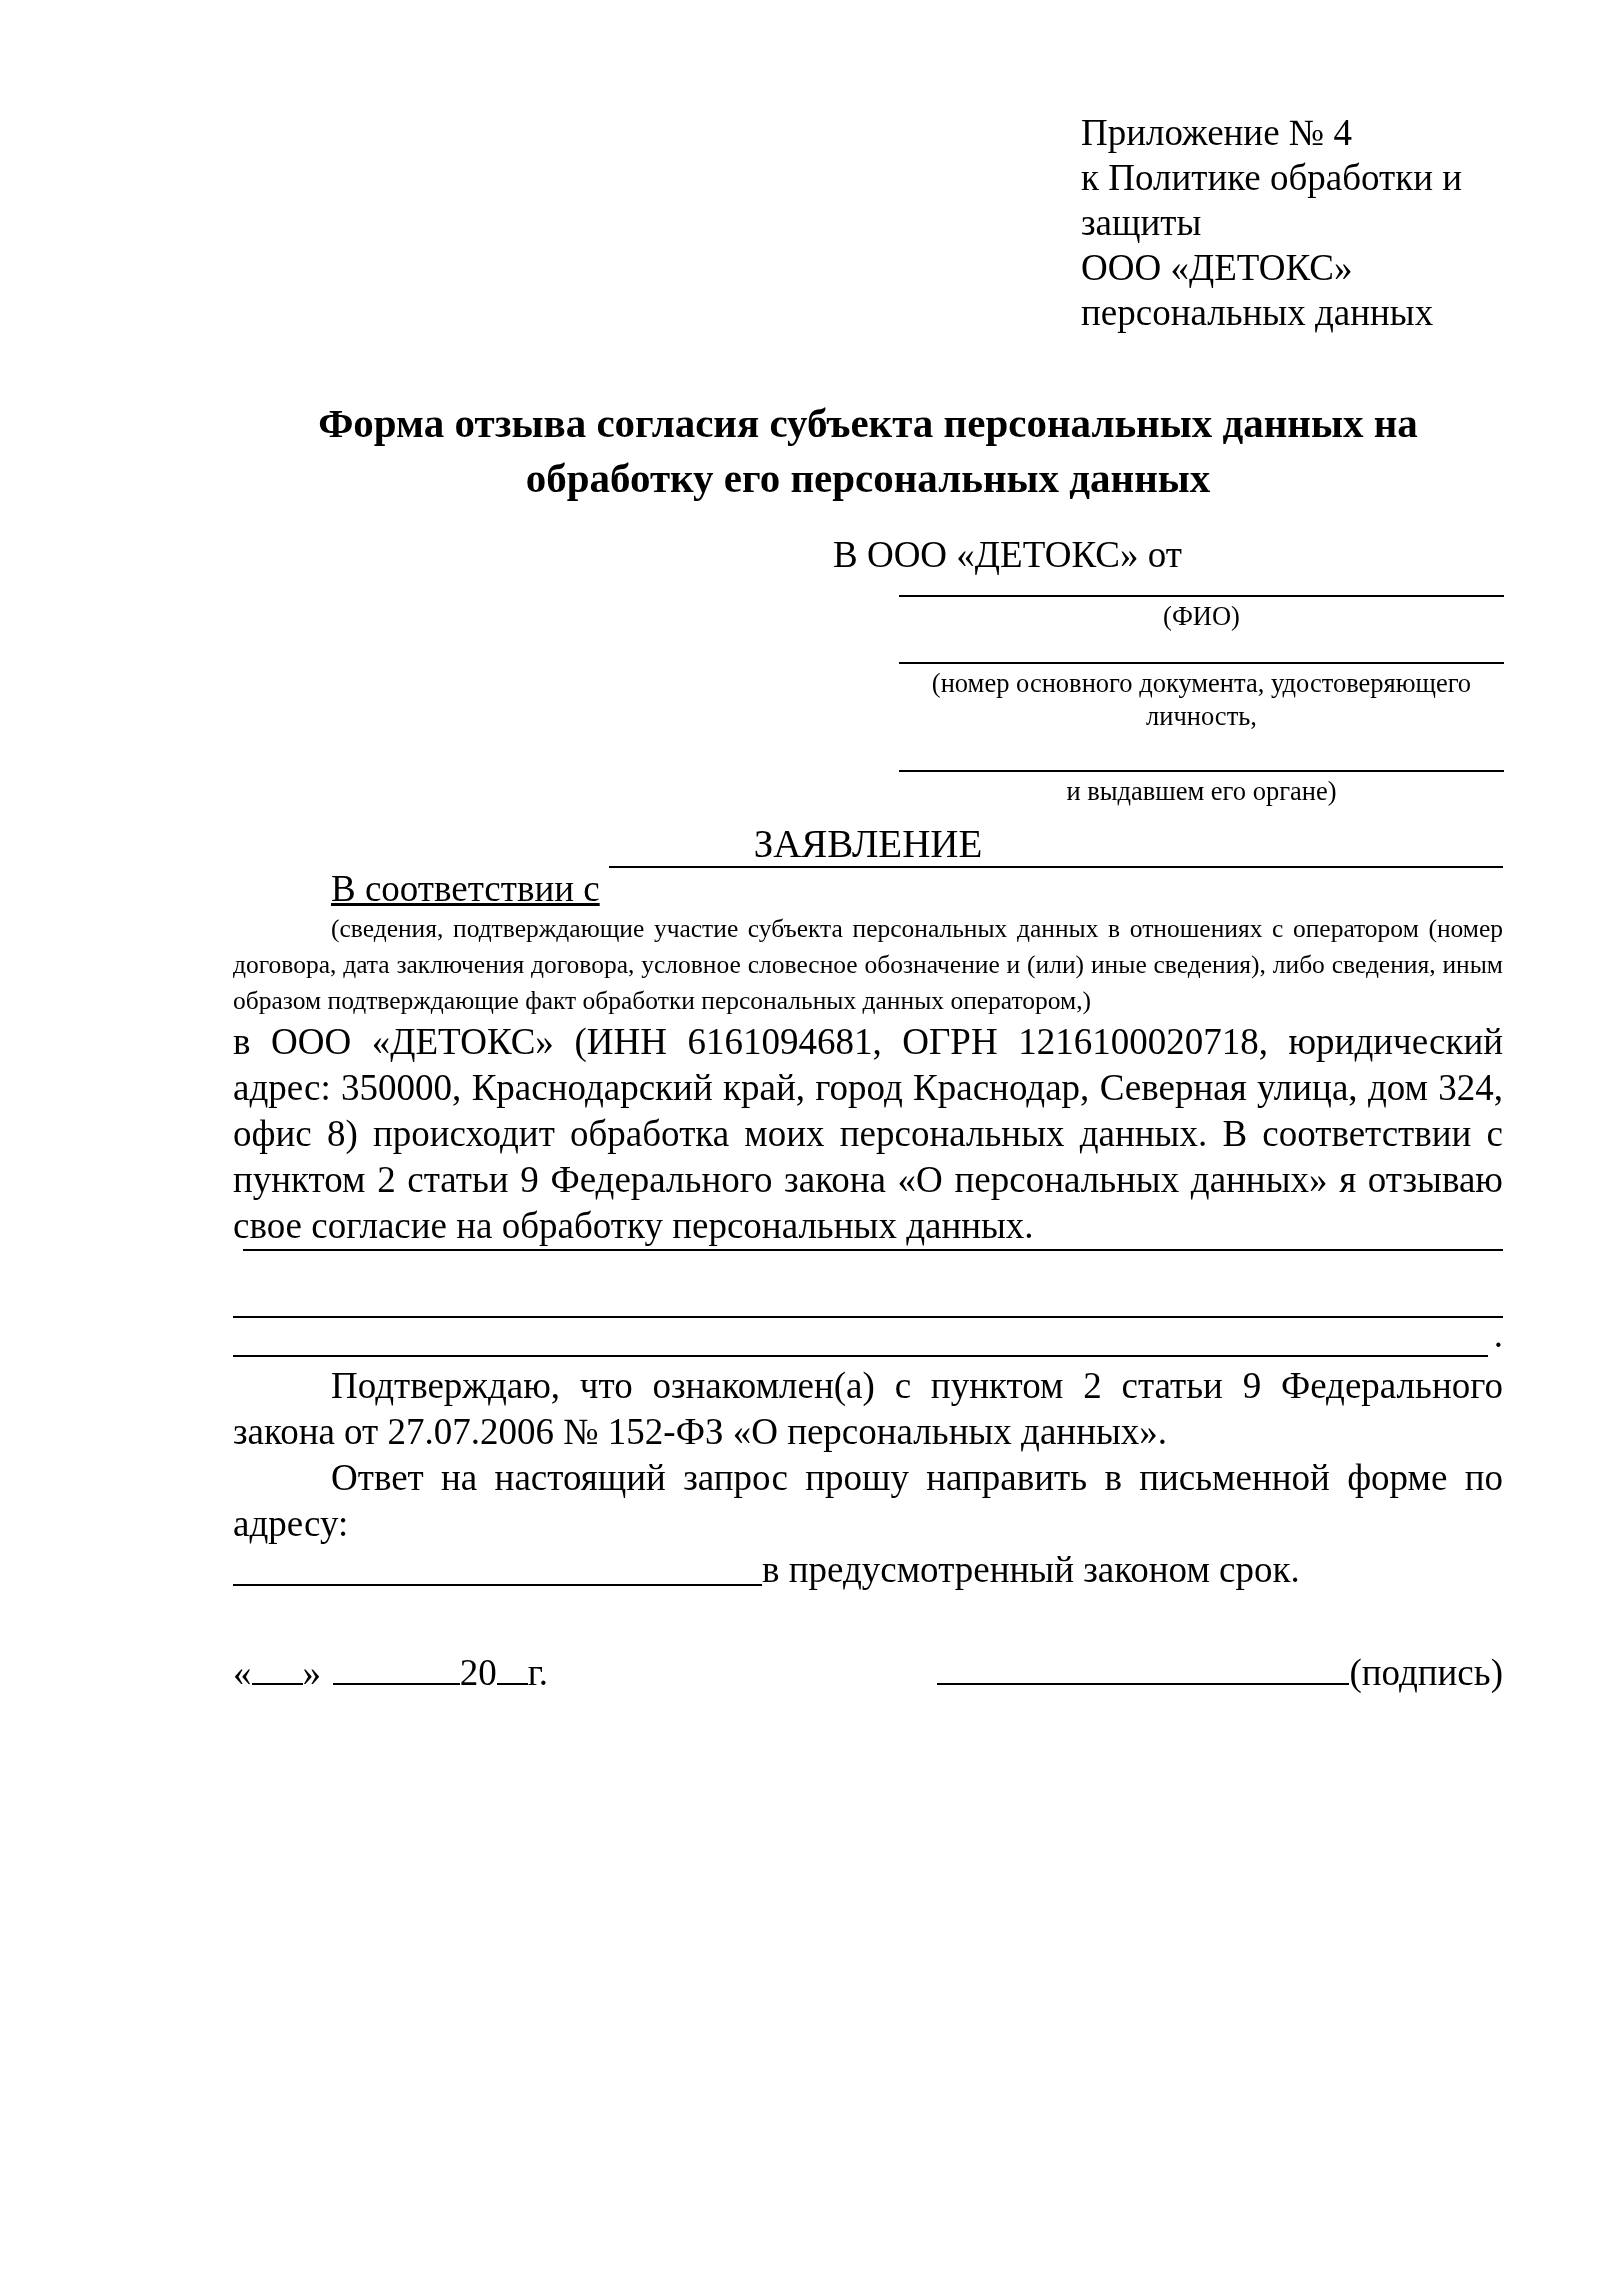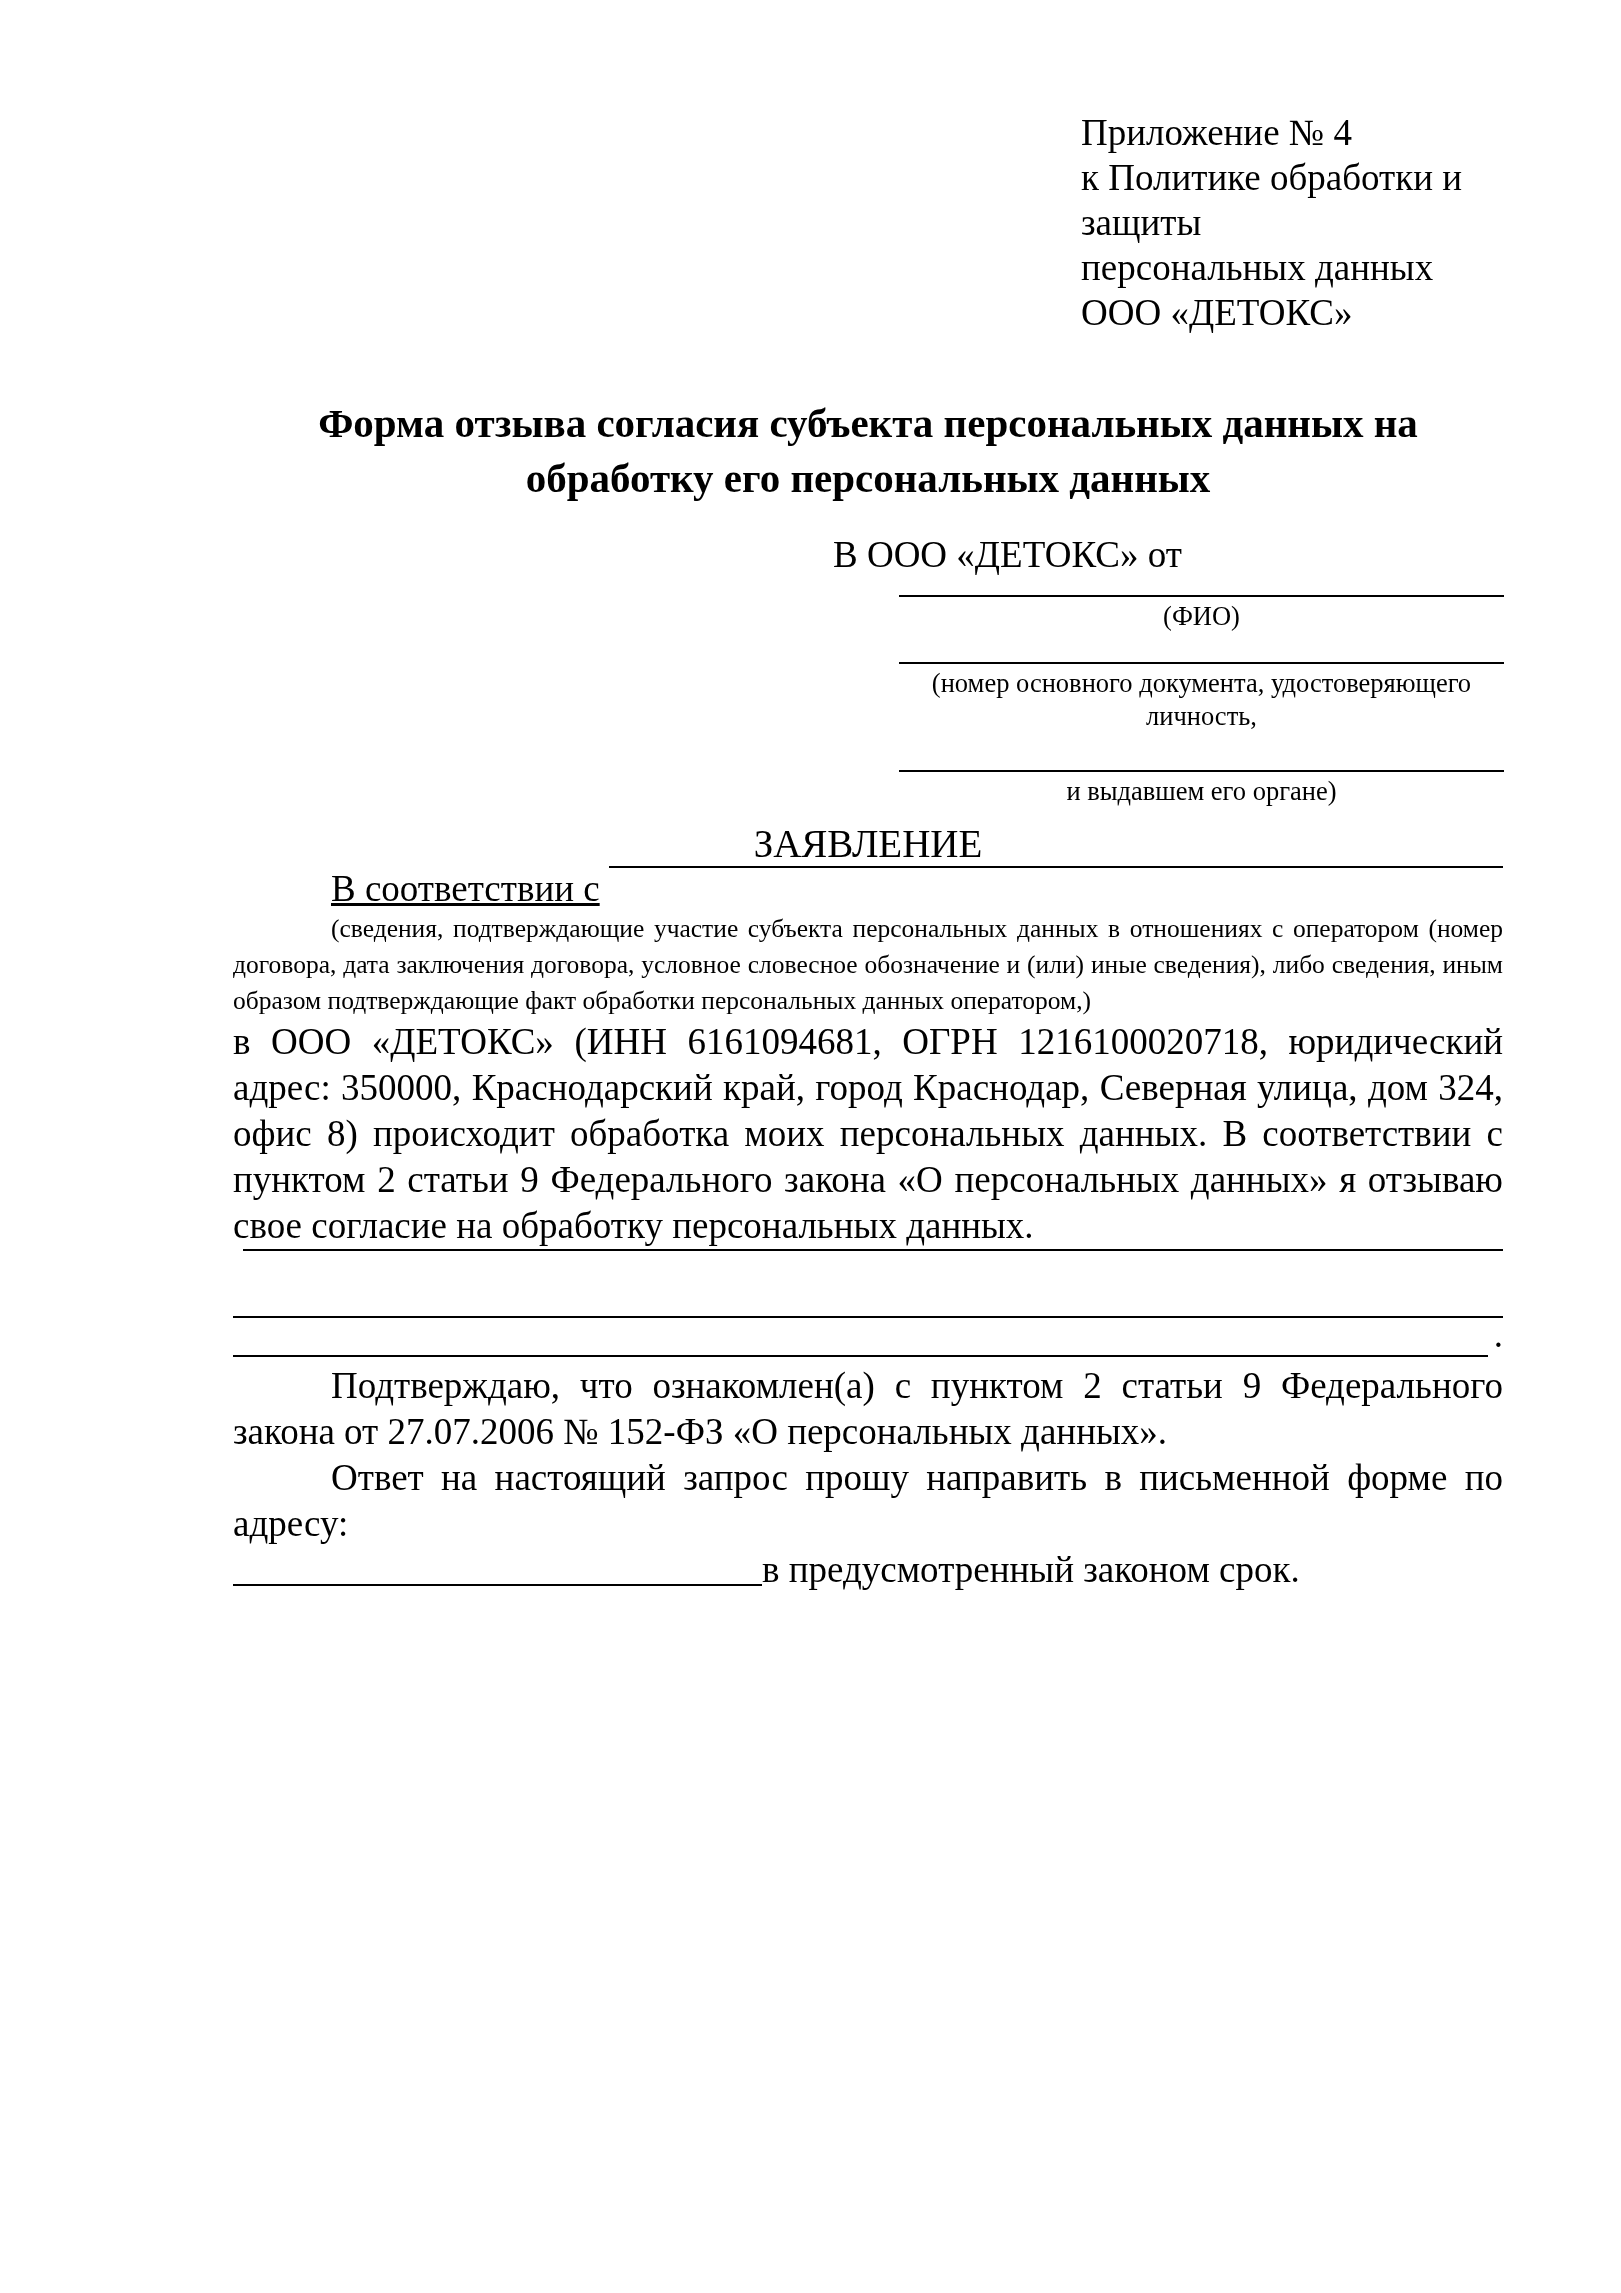--- a/index.html
+++ b/index.html
@@ -76,22 +76,22 @@
   .date-group, .sign-group { white-space: nowrap; }
 </style>
 </head>
 <body>
 
 <div class="page">
 
   <div class="appendix">
     <div>Приложение № 4</div>
     <div>к Политике обработки и защиты</div>
+    <div>ООО «ДЕТОКС»</div>
     <div>персональных данных</div>
-    <div>ООО «ДЕТОКС»</div>
   </div>
 
   <div class="title">Форма отзыва согласия субъекта персональных данных на обработку его персональных данных</div>
 
   <div>
     <div class="to-line">В ООО «ДЕТОКС» от</div>
     <div class="fields">
       <div>
         <div class="f-line g1"></div>
         <div class="f-label">(ФИО)</div>
@@ -131,15 +131,19 @@
   </div>
 
   <div class="para ind" style="margin-top:5.9px">Подтверждаю, что ознакомлен(а) с пунктом 2 статьи 9 Федерального закона от 27.07.2006 № 152-ФЗ «О персональных данных».</div>
 
   <div class="para ind stretch-last">Ответ на настоящий запрос прошу направить в письменной форме по адресу:</div>
   <div class="reply2">
     <span class="chip-line"></span>
     <span class="tail">в предусмотренный законом срок.</span>
   </div>
 
+  <div class="signoff">
+    <span class="date-group"><span>«</span><span class="chip w52"></span><span>»</span><span class="chip w130"></span><span>20</span><span class="chip w32"></span><span>г.</span></span>
+    <span class="sign-group"><span class="chip w420"></span><span>(подпись)</span></span>
+  </div>
 
 </div>
 
 
 </body></html>

